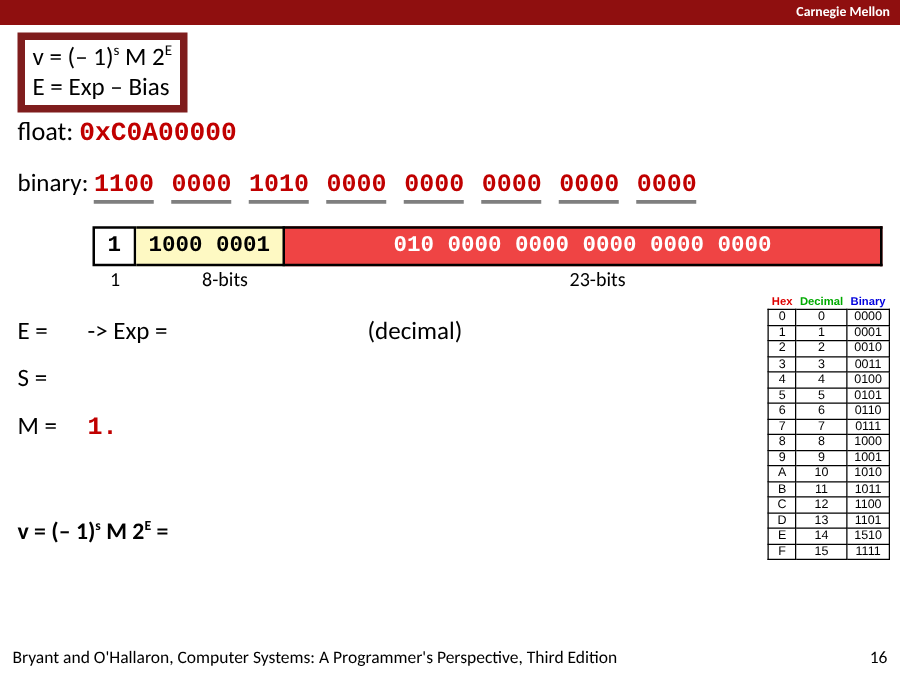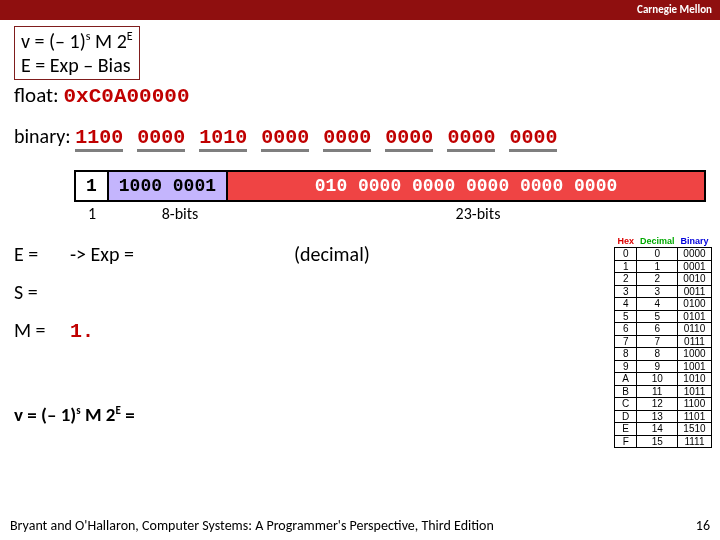--- a/index.html
+++ b/index.html
@@ -1,31 +1,31 @@
 <!DOCTYPE html>
 <html><head>
 <meta charset="utf-8">
 <style>
   * { margin: 0; padding: 0; box-sizing: border-box; }
   body { width: 720px; height: 540px; font-family: Calibri, Arial, sans-serif; background: #fff; position: relative; overflow: hidden; }
   .topbar { height: 20px; background: #8f0f0f; color: #fff; font-size: 11px; font-weight: bold; text-align: right; padding: 3px 8px 16px 0; }
   .slide { padding: 6px 14px 0 14px; }
   .titlerow { display: flex; justify-content: space-between; align-items: flex-start; }
   .title { font-size: 30px; font-weight: bold; color: #000; }
-  .formula-box { border: 1px solid #7f1d1d; padding: 2px 6px; font-size: 20px; line-height: 1.2; text-align: left; white-space: nowrap; }
+  .formula-box { border: 6px solid #7f1d1d; padding: 2px 6px; font-size: 20px; line-height: 1.2; text-align: left; white-space: nowrap; }
   .formula-box sup { font-size: 12px; }
   .floatline { font-size: 21px; margin-top: 2px; }
   .mono { font-family: "Courier New", monospace; color: #c00000; font-weight: bold; }
   .binline { font-size: 20px; margin-top: 16px; font-family: "Courier New", monospace; }
   .binlabel { font-family: Calibri, Arial, sans-serif; }
   .uw { display: inline-block; border-bottom: 3px solid #7f7f7f; padding-bottom: 0; margin-right: 2px; color:#c00000; font-weight:bold; }
   .bitrow { display: flex; margin: 18px 0 0 60px; font-family: "Courier New", monospace; font-size: 18px; font-weight: bold; }
   .cell { border: 2px solid #000; padding: 4px 10px; }
   .cell.sign { background: #fff; }
-  .cell.exp { background: #c4b5fd; border-left: none; }
+  .cell.exp { background: #fef9c3; border-left: none; }
   .cell.mant { background: #ef4444; color: #fff; border-left: none; flex: 1; text-align: center; }
   .lblrow { display: flex; margin: 2px 0 0 60px; font-size: 16px; }
   .lblrow .l1 { width: 36px; text-align: center; }
   .lblrow .l2 { width: 140px; text-align: center; }
   .lblrow .l3 { flex: 1; text-align: center; }
   .body { margin-top: 12px; font-size: 20px; line-height: 1.9; }
   .body .row { display: flex; align-items: baseline; }
   .body .k { width: 56px; }
   .body .decword { margin-left: 160px; }
   .val { font-size: 19px; font-weight: bold; margin-top: 52px; }

